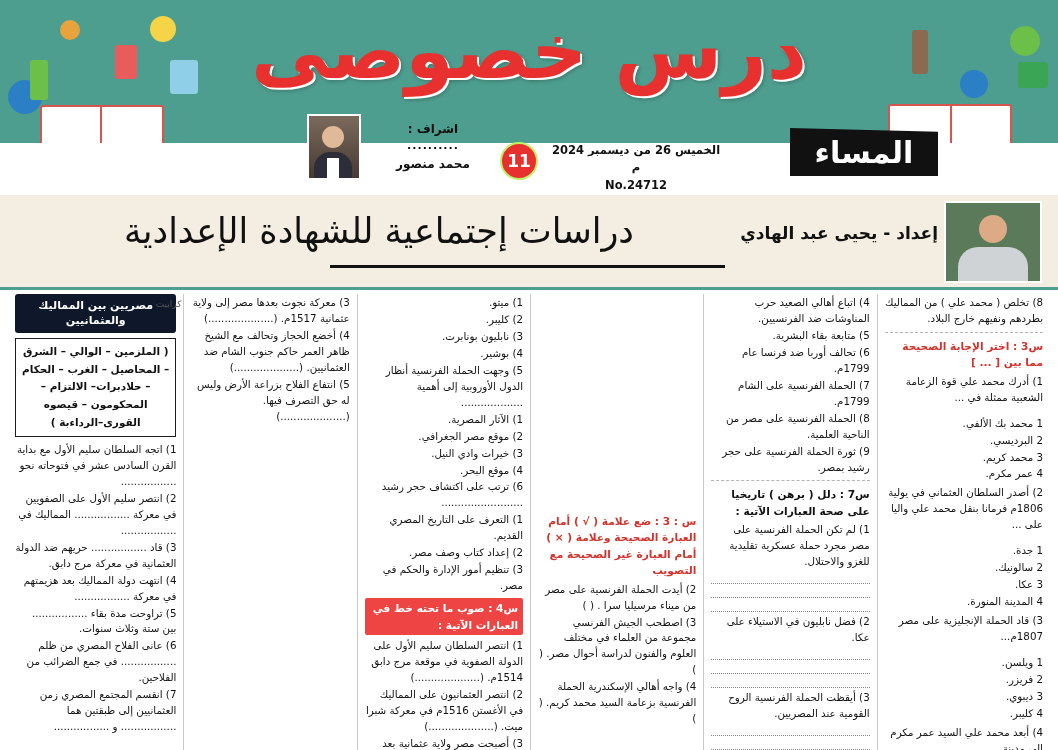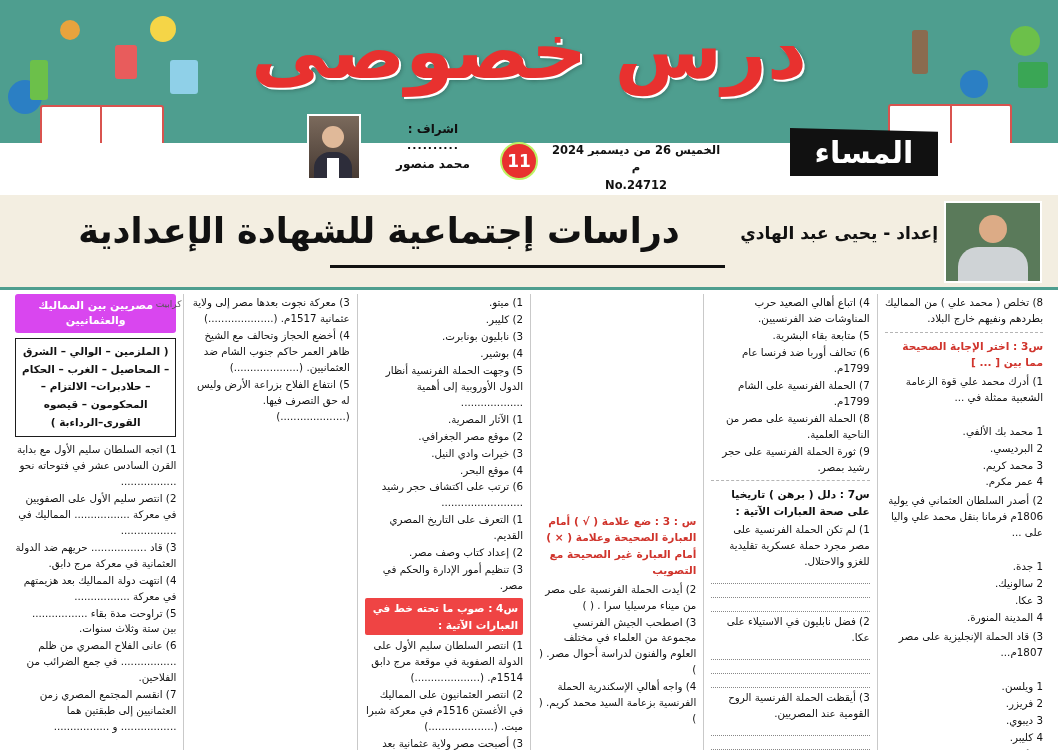--- a/index.html
+++ b/index.html
@@ -61,21 +61,21 @@
   .subject-band{position:relative;height:92px;background:#f3eee1;border-bottom:3px solid #4e9e8f;}
   .author-photo{position:absolute;right:16px;top:6px;width:94px;height:78px;background:#5a7a5a;border:2px solid #fff;overflow:hidden;}
   .author-photo .ph-head{position:absolute;left:33px;top:12px;width:28px;height:28px;border-radius:50%;background:#dcab86;}
   .author-photo .ph-body{position:absolute;left:12px;bottom:0;width:70px;height:34px;border-radius:20px 20px 0 0;background:#cfd3d6;}
   .author-photo .ph-sky{position:absolute;inset:0;background:linear-gradient(#9fb6c4,#6d8a6b);z-index:-1;}
   .author-name{
     position:absolute;right:120px;top:28px;font-size:17px;font-weight:bold;color:#111;
   }
   .subject-title{
     position:absolute;left:0;right:0;top:16px;text-align:center;
-    font-size:35px;font-weight:bold;color:#111;letter-spacing:-1px;
+    font-size:35px;font-weight:normal;color:#111;letter-spacing:-1px;
     padding-right:300px;
   }
   .subject-underline{
     position:absolute;left:330px;width:395px;top:70px;height:3px;background:#111;
   }
 
   
   .cols{display:flex;flex-direction:row;height:460px;padding:4px 8px 0 8px;box-sizing:border-box;gap:0;}
   .col{
     flex:1;padding:0 7px;box-sizing:border-box;
@@ -90,25 +90,25 @@
     display:block;font-size:10.6px;font-weight:bold;color:#111;margin:4px 0 3px;
   }
   .q-head.green{background:#ef4444;color:#fff;padding:2px 5px;border-radius:2px;}
   .q-head.blue{color:#1f5fa8;}
   .q-head.red{color:#d0342c;}
 
   .item{margin:1px 0;display:block;}
   .red{color:#d0342c;}
   .blue{color:#1f5fa8;}
   .green{color:#167a3d;}
-  .choices{margin:18px 0 3px;}
+  .choices{margin:10px 0 3px;}
   .dots-line{border-bottom:1px dotted #888;height:11px;margin:2px 0;}
 
   .rightpanel-head{
-    background:#d946ef;color:#fff;text-align:center;font-weight:bold;
+    background:#0f172a;color:#fff;text-align:center;font-weight:bold;
     font-size:11px;padding:4px 3px;border-radius:3px;margin-bottom:5px;line-height:1.4;
   }
   .options-box{
     border:1px solid #1d1d1d;padding:4px 5px;margin:5px 0;text-align:center;
     font-weight:bold;font-size:10.5px;line-height:1.7;
   }
   .kraby{position:absolute;right:2px;top:4px;font-size:9px;color:#555;writing-mode:horizontal-tb;}
 </style>
 </head>
 <body>

